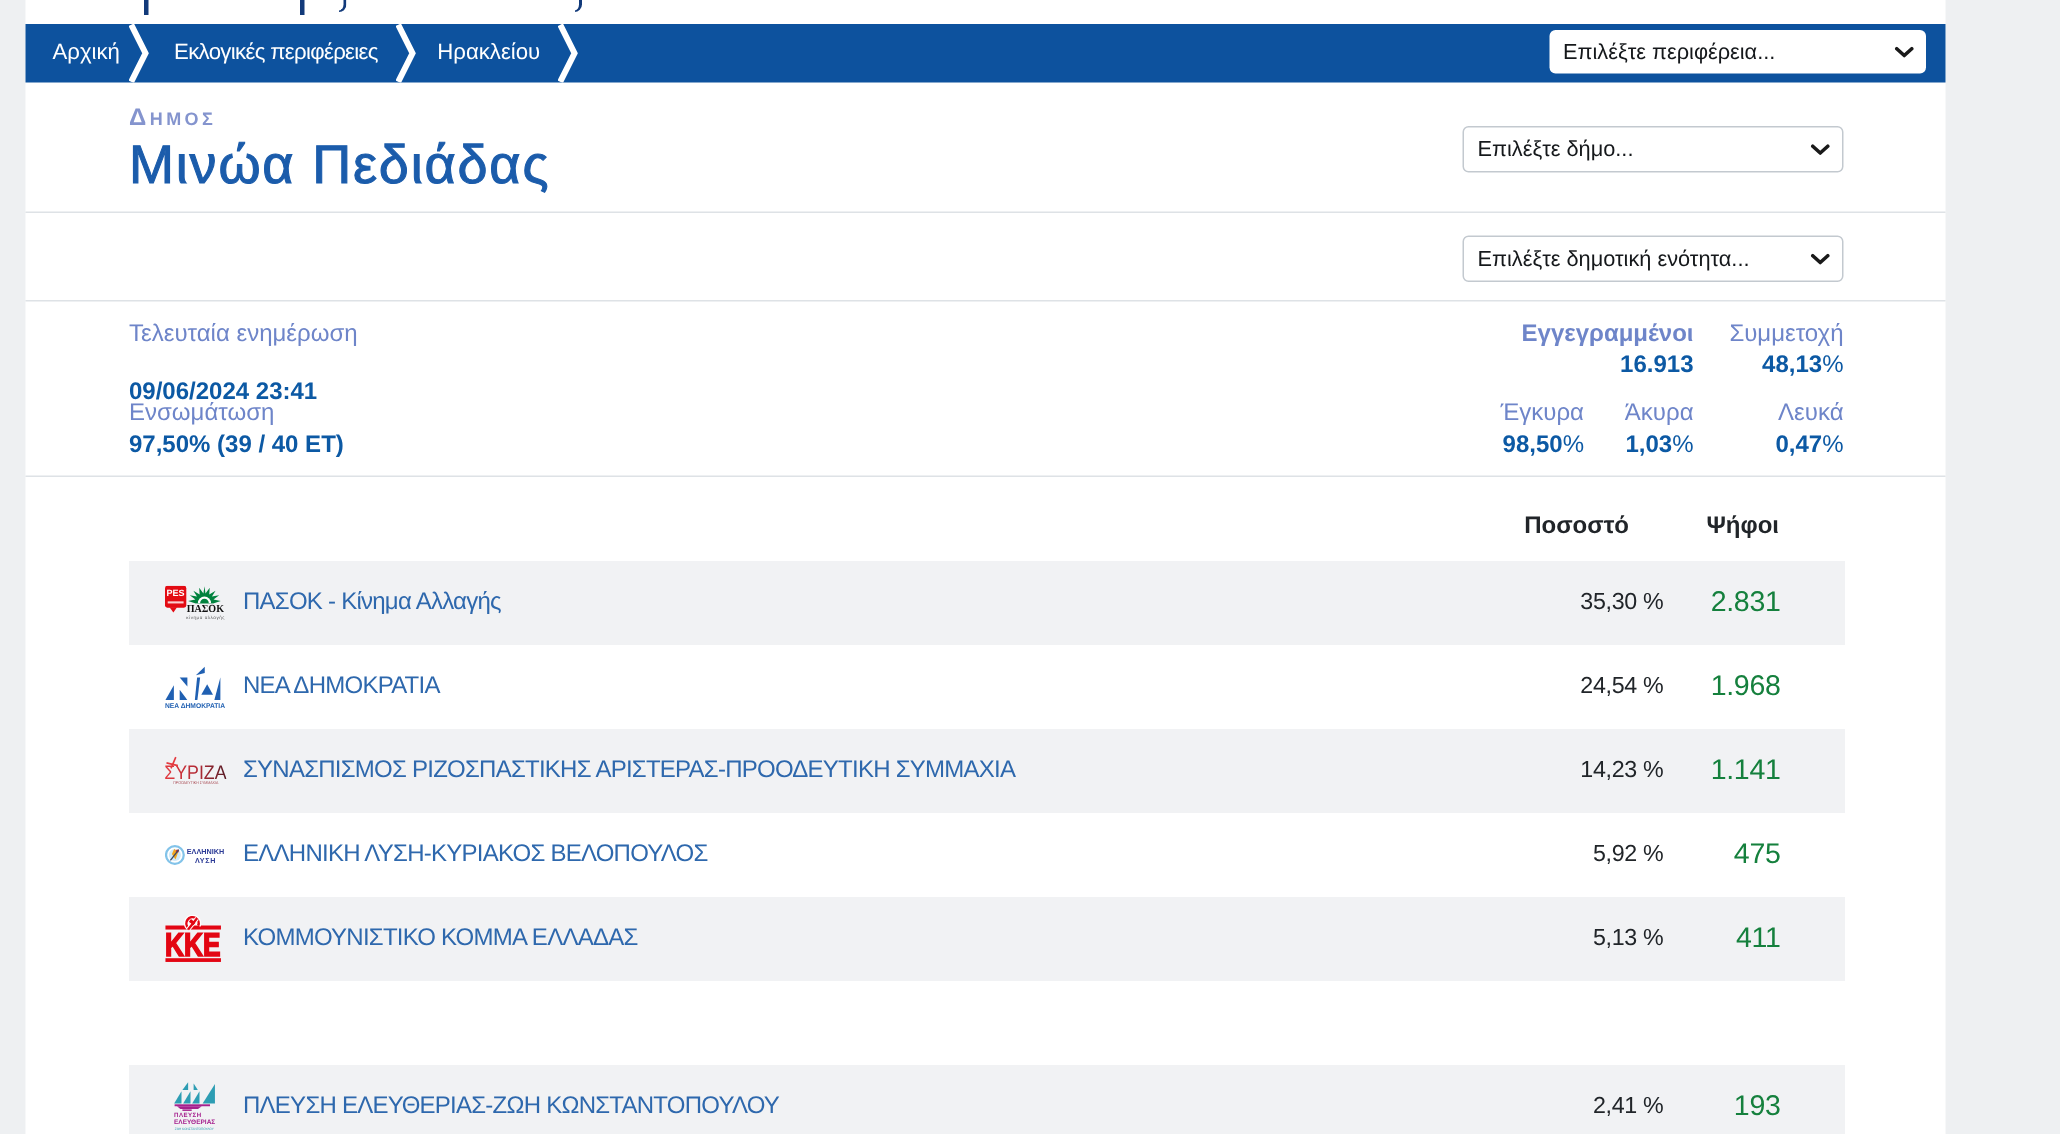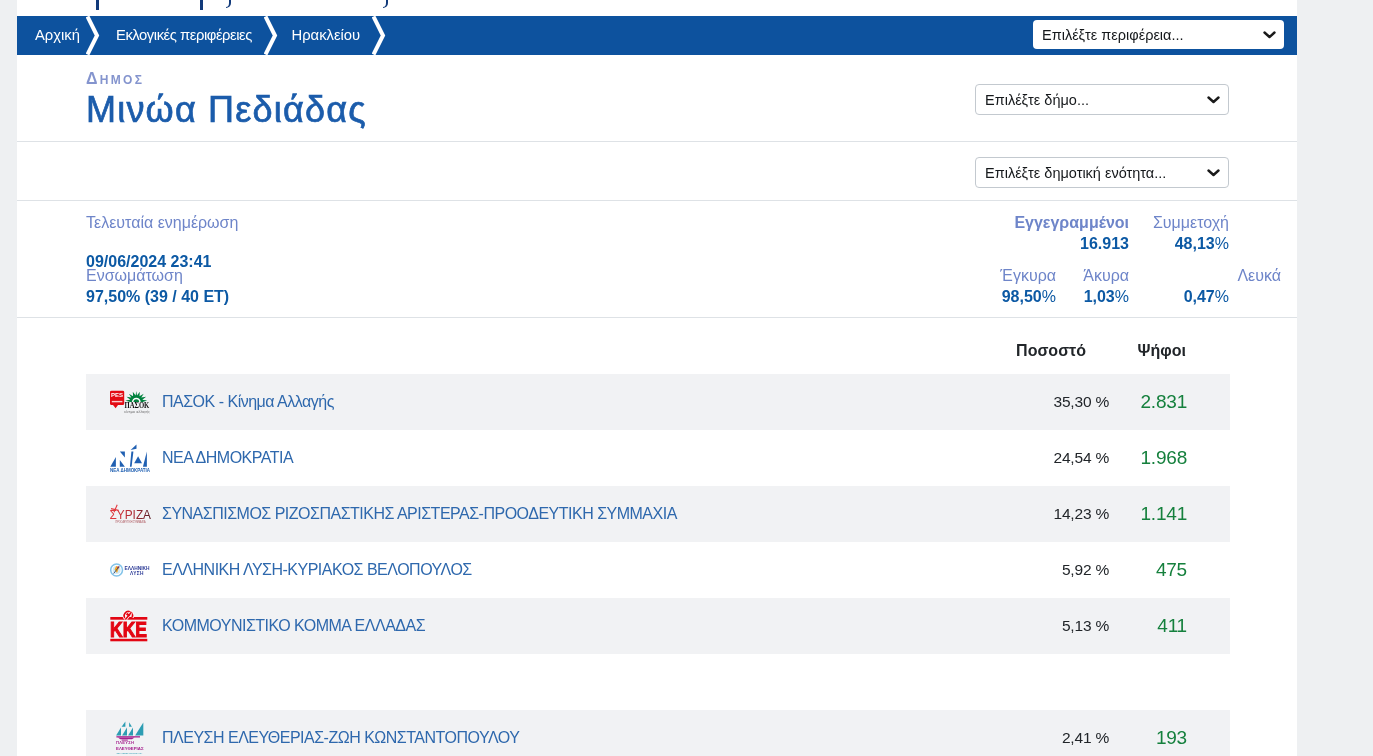--- a/index.html
+++ b/index.html
@@ -86,21 +86,21 @@
   <div class="slabel" style="left:69px; top:267px;">Ενσωμάτωση</div>
   <div class="sval" style="left:69px; top:288px;">97,50% (39 / 40 ΕΤ)</div>
 
   <div class="slabel r" style="left:912px; top:214px; width:200px;font-weight:bold;">Εγγεγραμμένοι</div>
   <div class="slabel r" style="left:1012px; top:214px; width:200px;">Συμμετοχή</div>
   <div class="sval r" style="left:912px; top:235px; width:200px;">16.913</div>
   <div class="sval r" style="left:1012px; top:235px; width:200px;">48,13<span style="font-weight:normal;">%</span></div>
 
   <div class="slabel r" style="left:839px; top:267px; width:200px;">Έγκυρα</div>
   <div class="slabel r" style="left:912px; top:267px; width:200px;">Άκυρα</div>
-  <div class="slabel r" style="left:1064px; top:267px; width:200px;text-align:right;">Λευκά</div>
+  <div class="slabel r" style="left:1012px; top:267px; width:200px;text-align:right;">Λευκά</div>
   <div class="sval r" style="left:839px; top:288px; width:200px;">98,50<span style="font-weight:normal;">%</span></div>
   <div class="sval r" style="left:912px; top:288px; width:200px;">1,03<span style="font-weight:normal;">%</span></div>
   <div class="sval r" style="left:1012px; top:288px; width:200px;">0,47<span style="font-weight:normal;">%</span></div>
 
   <div class="hr" style="top:317px;"></div>
 
   <div class="th r" style="left:869px; top:342px; width:200px;">Ποσοστό</div>
   <div class="th r" style="left:969px; top:342px; width:200px;">Ψήφοι</div>
 
   <div class="row odd" style="top:374px;text-align:center;">

